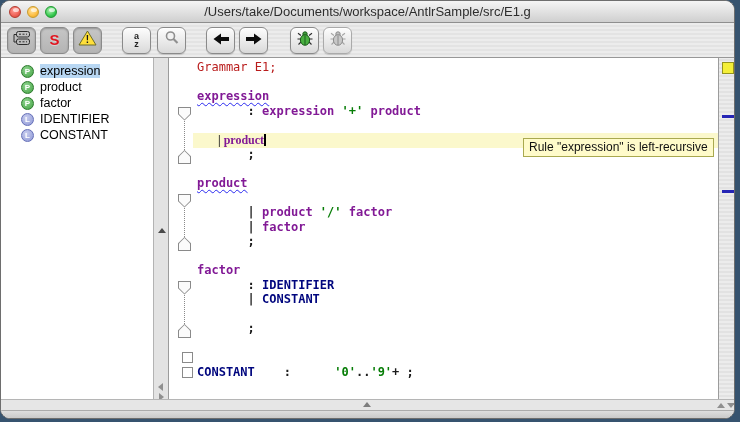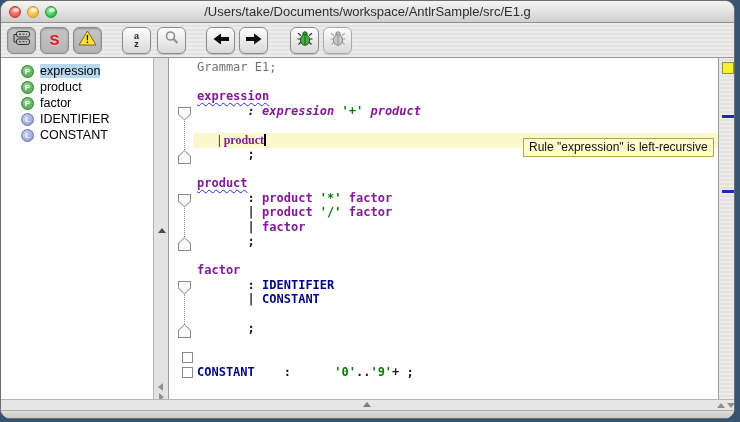--- a/index.html
+++ b/index.html
@@ -63,21 +63,21 @@
   .tri-right { left:5px; top:335px; border-top:4px solid transparent;
                border-bottom:4px solid transparent; border-left:5px solid #8f8f8f; }
 
   
   .editor { position:absolute; left:168px; top:0; width:549px; height:100%;
             background:#fff; overflow:hidden; }
   .cur-line { position:absolute; left:24px; right:0; height:15px; background:#fbf8cc; }
   .code-line { position:absolute; left:0; right:0; height:14.5px; padding-left:28px;
                font:bold 12px "DejaVu Sans Mono", monospace; line-height:14.5px;
                white-space:pre; }
-  .seg-plain { color:#737373; font-weight:normal; }
+  .seg-plain { color:#b91c1c; font-weight:normal; }
   .seg-def, .seg-def-warn, .seg-rule { color:#821a96; }
   .seg-def-warn { text-decoration-line:underline; text-decoration-style:wavy;
                   text-decoration-color:#2a2af0; text-decoration-thickness:1px;
                   text-underline-offset:2px; }
   .seg-token { color:#00067e; }
   .seg-lit { color:#067d06; }
   .seg-punct { color:#1c1c1c; }
   .caret { display:inline-block; width:2px; height:12px; background:#000; vertical-align:-2px; }
 
   .pent { position:absolute; left:9px; width:13px; height:14px; }
@@ -221,26 +221,25 @@
       <span class="tri tri-up-handle"></span>
       <span class="tri tri-left"></span>
       <span class="tri tri-right"></span>
     </div>
 
     <div class="editor" id="editor">
         <div class="cur-line" style="top: 74.5px;"></div>
         <div class="code-line" style="top: 2px;"><span class="seg-plain">Grammar E1;</span></div>
         <div class="code-line" style="top: 16.5px;"></div>
         <div class="code-line" style="top: 31px;"><span class="seg-def-warn">expression</span></div>
-        <div class="code-line" style="top: 45.5px; font-style: italic;"><span class="seg-punct">       : </span><span class="seg-rule">expression</span><span class="seg-punct"> </span><span class="seg-lit">'+'</span><span class="seg-punct"> </span><span class="seg-rule">product</span></div>
+        <div class="code-line" style="top: 45.5px;"><span class="seg-punct">       : </span><span class="seg-rule">expression</span><span class="seg-punct"> </span><span class="seg-lit">'+'</span><span class="seg-punct"> </span><span class="seg-rule">product</span></div>
         <div class="code-line" style="top: 74.5px; font-family: Liberation Serif, serif;"><span class="seg-punct">       | </span><span class="seg-rule">product</span><span class="caret"></span></div>
         <div class="code-line" style="top: 89px;"><span class="seg-punct">       ;</span></div>
         <div class="code-line" style="top: 103.5px;"></div>
         <div class="code-line" style="top: 118px;"><span class="seg-def-warn">product</span></div>
-        <div class="code-line" style="top: 132.5px;"><span class="seg-punct">       : </span><span class="seg-rule">product</span><span class="seg-punct"> </span><span class="seg-lit">'*'</span><span class="seg-punct"> </span><span class="seg-rule">factor</span></div>
         <div class="code-line" style="top: 147px;"><span class="seg-punct">       | </span><span class="seg-rule">product</span><span class="seg-punct"> </span><span class="seg-lit">'/'</span><span class="seg-punct"> </span><span class="seg-rule">factor</span></div>
         <div class="code-line" style="top: 161.5px;"><span class="seg-punct">       | </span><span class="seg-rule">factor</span></div>
         <div class="code-line" style="top: 176px;"><span class="seg-punct">       ;</span></div>
         <div class="code-line" style="top: 190.5px;"></div>
         <div class="code-line" style="top: 205px;"><span class="seg-def">factor</span></div>
         <div class="code-line" style="top: 219.5px;"><span class="seg-punct">       : </span><span class="seg-token">IDENTIFIER</span></div>
         <div class="code-line" style="top: 234px;"><span class="seg-punct">       | </span><span class="seg-token">CONSTANT</span></div>
         <div class="code-line" style="top: 263px;"><span class="seg-punct">       ;</span></div>
         <div class="code-line" style="top: 277.5px;"></div>
         <div class="code-line" style="top: 306.5px;"><span class="seg-token">CONSTANT</span><span class="seg-punct">    :      </span><span class="seg-lit">'0'</span><span class="seg-punct">..</span><span class="seg-lit">'9'</span><span class="seg-punct">+ ;</span></div>

